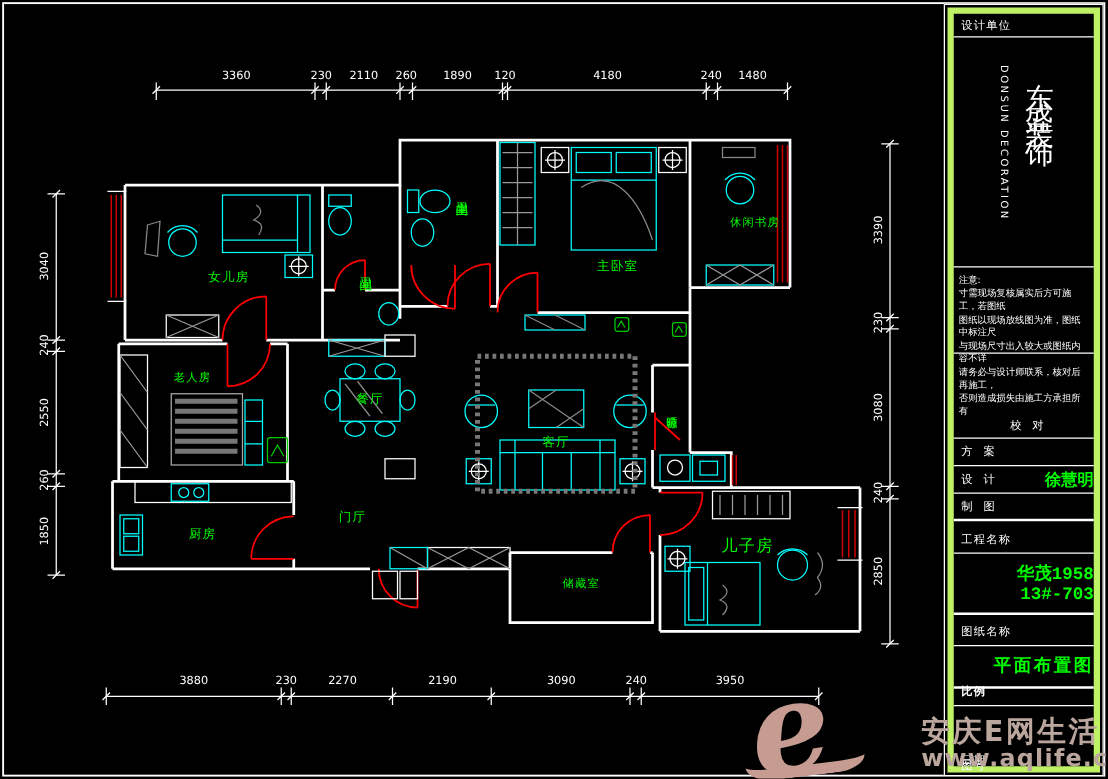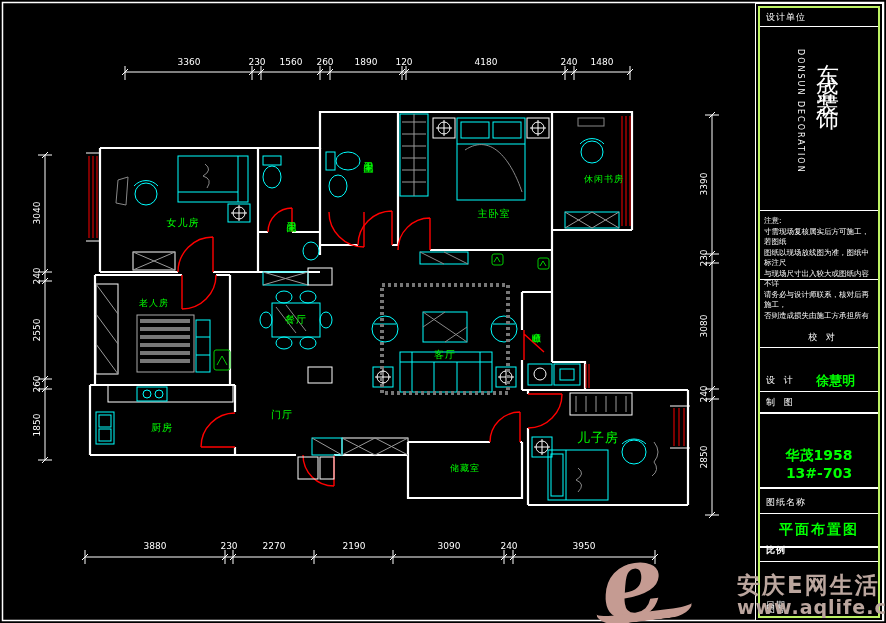--- a/index.html
+++ b/index.html
@@ -10,25 +10,25 @@
   .rl{position:absolute;color:#00ff00;font-size:10px;line-height:1;white-space:nowrap;
       transform:translate(-50%,-50%);letter-spacing:1px;z-index:3;}
   .rl-v{writing-mode:vertical-rl;text-orientation:upright;letter-spacing:0;}
   
   .dim{position:absolute;color:#fff;font-size:9px;line-height:1;white-space:nowrap;
        transform:translate(-50%,-50%);z-index:3;}
   .dimv{transform:translate(-50%,-50%) rotate(-90deg);}
   
   .tb{position:absolute;left:755px;top:3px;width:126px;height:616px;border:1px solid #fff;
       background:#000;z-index:2;}
-  .tb-in{position:absolute;left:2px;top:2px;right:2px;bottom:2px;border:2px solid #bef264;}
+  .tb-in{position:absolute;left:2px;top:2px;right:2px;bottom:2px;border:5px solid #bef264;}
   .tb-row{position:absolute;left:0;right:0;border-bottom:1px solid #fff;box-sizing:border-box;
           color:#fff;font-size:9px;display:flex;align-items:center;}
   .tb-lab{padding-left:6px;letter-spacing:1px;white-space:pre;}
-  .tb-val{flex:1;text-align:center;color:#00ff00;font-weight:bold;}
+  .tb-val{flex:1;text-align:right;color:#00ff00;font-weight:bold;font-family:Liberation Mono, monospace;}
   .logo-cn{position:absolute;left:56px;top:18px;writing-mode:vertical-rl;text-orientation:upright;
            color:#fff;font-size:23px;letter-spacing:15px;line-height:1;}
   .logo-en{position:absolute;left:36px;top:22px;writing-mode:vertical-rl;color:#fff;
            font-size:8px;letter-spacing:2px;}
   .note{position:absolute;left:0;right:0;color:#fff;font-size:7.5px;line-height:1.4;
         padding:3px 4px;box-sizing:border-box;}
   
   .wm{position:absolute;z-index:6;color:#bba69e;font-weight:bold;white-space:nowrap;}
   .wm-e{left:600px;top:532px;font-family:"DejaVu Serif",serif;font-style:italic;
         font-size:100px;color:#c59b92;transform:rotate(-8deg);line-height:1;}
@@ -255,21 +255,21 @@
   <span class="rl" style="left:445px;top:327px;margin-top:28px;">客厅</span>
   <span class="rl" style="left:282px;top:415px;">门厅</span>
   <span class="rl" style="left:154px;top:303px;font-size:9px;">老人房</span>
   <span class="rl" style="left:162px;top:428px;">厨房</span>
   <span class="rl" style="left:465px;top:468px;font-size:9px;">储藏室</span>
   <span class="rl" style="left:598px;top:437px;font-size:13px;">儿子房</span>
   <span class="rl rl-v" style="left:536px;top:326px;font-size:9px;">晾晒台</span>
 
   <span class="dim" style="left:189px;top:62px;">3360</span>
   <span class="dim" style="left:257px;top:62px;">230</span>
-  <span class="dim" style="left:291px;top:62px;">1560</span>
+  <span class="dim" style="left:291px;top:62px;">2110</span>
   <span class="dim" style="left:325px;top:62px;">260</span>
   <span class="dim" style="left:366px;top:62px;">1890</span>
   <span class="dim" style="left:404px;top:62px;">120</span>
   <span class="dim" style="left:486px;top:62px;">4180</span>
   <span class="dim" style="left:569px;top:62px;">240</span>
   <span class="dim" style="left:602px;top:62px;">1480</span>
 
   <span class="dim" style="left:155px;top:546px;">3880</span>
   <span class="dim" style="left:229px;top:546px;">230</span>
   <span class="dim" style="left:274px;top:546px;">2270</span>
@@ -303,26 +303,32 @@
         <div>注意:</div>
         <div>寸需现场复核属实后方可施工，若图纸</div>
         <div>图纸以现场放线图为准，图纸中标注尺</div>
         <div>与现场尺寸出入较大或图纸内容不详</div>
         <div>请务必与设计师联系，核对后再施工，</div>
         <div>否则造成损失由施工方承担所有</div>
       </div>
       <div class="tb-row" style="top:319px;height:21px;justify-content:center;">
         <span class="tb-lab">校  对</span>
       </div>
+      <div class="tb-row" style="top:340px;height:22px;">
+        <span class="tb-lab">方  案</span>
+      </div>
       <div class="tb-row" style="top:362px;height:22px;">
         <span class="tb-lab">设  计</span>
         <span class="tb-val" style="font-size:13px;">徐慧明</span>
       </div>
       <div class="tb-row" style="top:384px;height:22px;border-bottom:2px solid #fff;">
         <span class="tb-lab">制  图</span>
+      </div>
+      <div class="tb-row" style="top:409px;height:23px;">
+        <span class="tb-lab">工程名称</span>
       </div>
       <div class="tb-row" style="top:432px;height:49px;border-bottom:2px solid #fff;">
         <span class="tb-val" style="font-size:14px;letter-spacing:0px;">华茂1958 13#-703</span>
       </div>
       <div class="tb-row" style="top:483px;height:23px;">
         <span class="tb-lab">图纸名称</span>
       </div>
       <div class="tb-row" style="top:506px;height:34px;border-bottom:2px solid #fff;">
         <span class="tb-val" style="font-size:14px;letter-spacing:2px;">平面布置图</span>
       </div>

